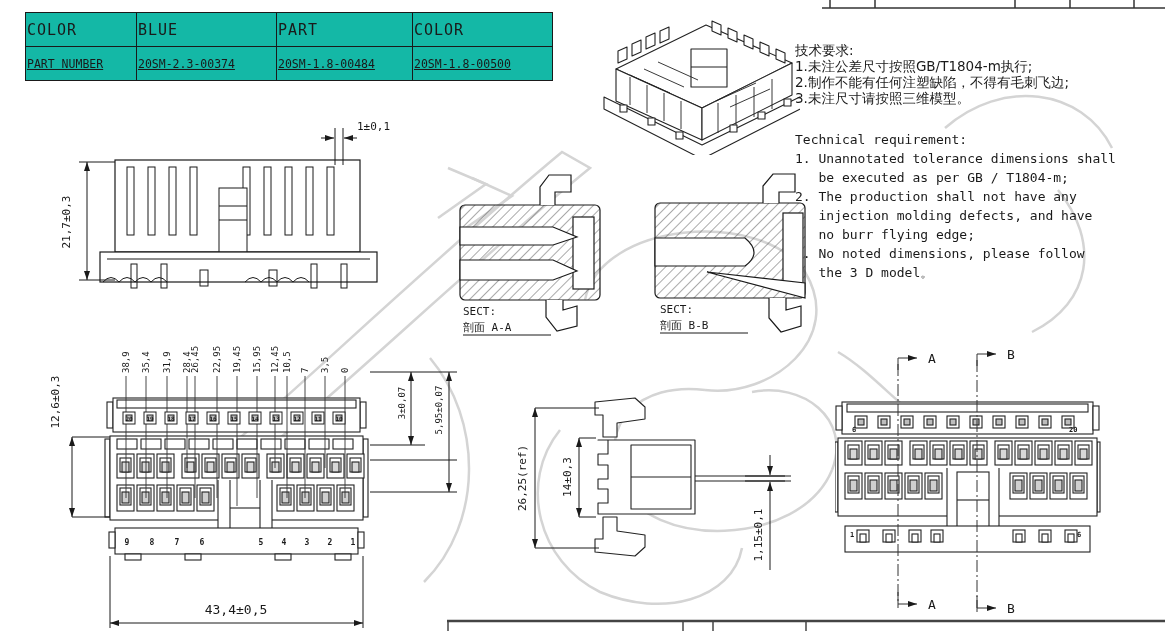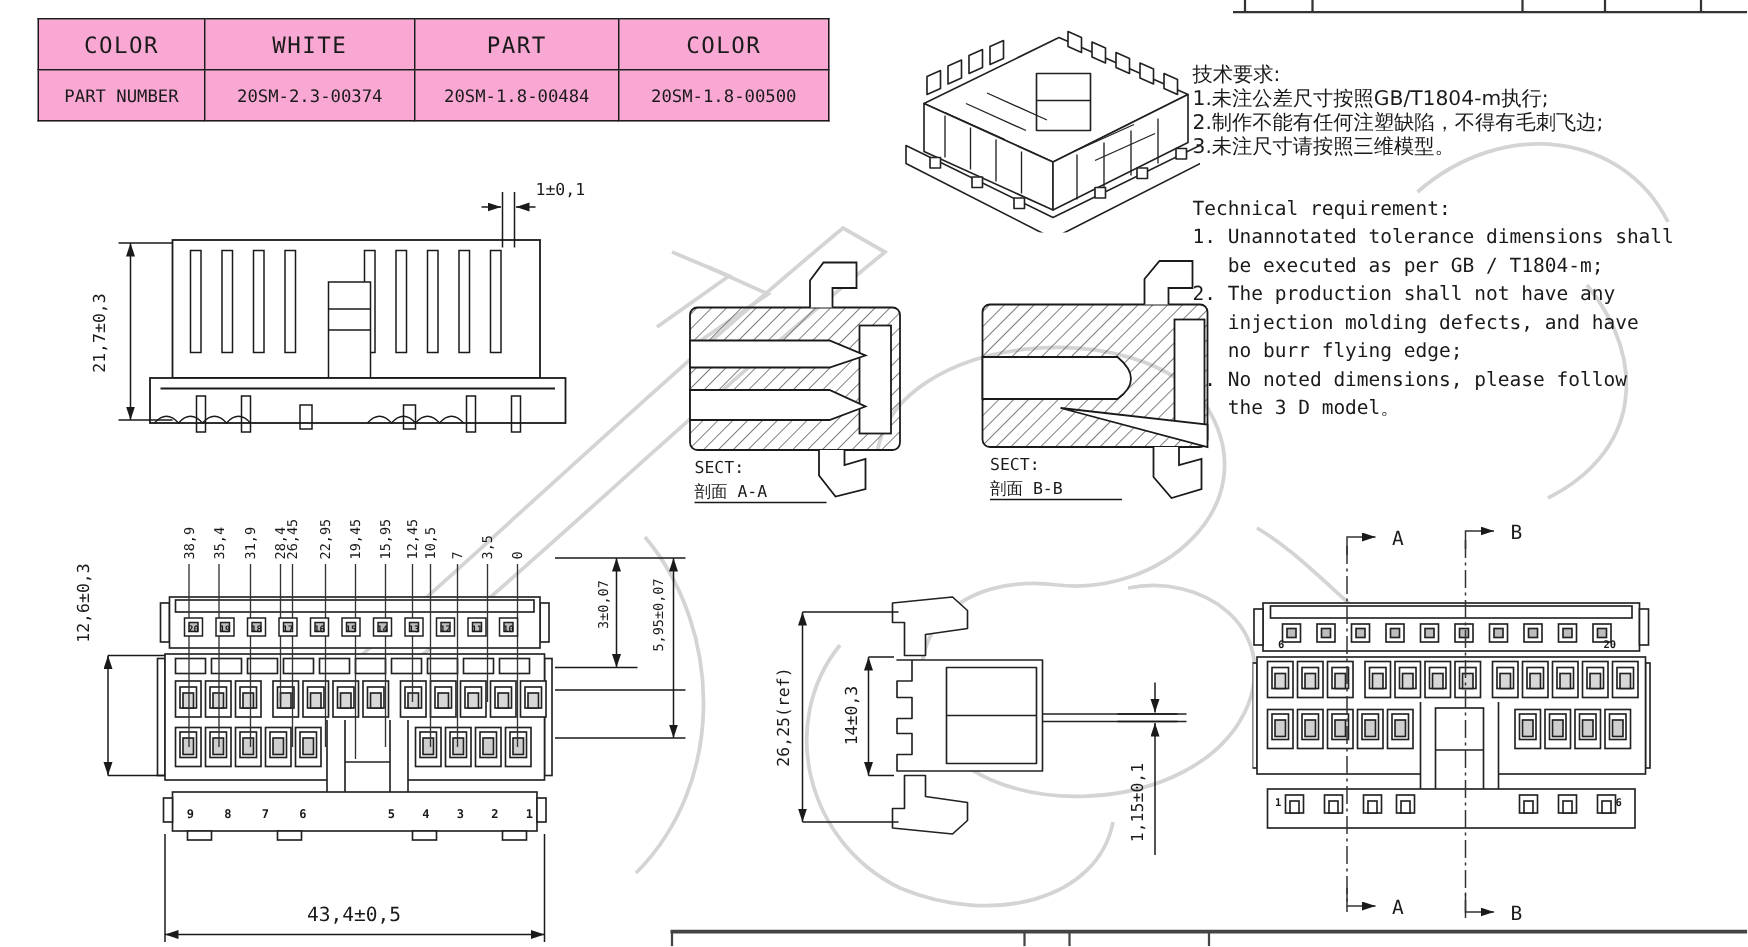--- a/index.html
+++ b/index.html
@@ -1,23 +1,23 @@
 <!DOCTYPE html>
 <html><head>
 <meta charset="utf-8">
 <style>
   html,body{margin:0;padding:0;background:#fff;}
   #canvas{position:relative;width:1165px;height:631px;background:#fff;overflow:hidden;
           font-family:"DejaVu Sans Mono","Liberation Mono",monospace;color:#1a1a1a;}
   .abs{position:absolute;}
   
   #parts-table{border-collapse:collapse;table-layout:fixed;}
-  #parts-table td{border:1.5px solid #1a1a1a;text-align:center;vertical-align:middle;background:#f9a8d4;}
+  #parts-table td{border:1.5px solid #1a1a1a;text-align:left;vertical-align:middle;background:#14b8a6;}
   #parts-table tr.hdr td{height:31px;font-size:15px;letter-spacing:1px;}
-  #parts-table tr.pn td{height:31px;font-size:11.5px;}
+  #parts-table tr.pn td{height:31px;font-size:11.5px;text-decoration:underline;}
   
   .cn{font-size:13.5px;line-height:16px;font-family:"DejaVu Sans","Liberation Sans",sans-serif;}
   .en{font-size:13px;line-height:19px;white-space:pre;}
   .note-line{white-space:pre;}
   svg text{font-family:"DejaVu Sans Mono","Liberation Mono",monospace;fill:#1a1a1a;}
   .dim{font-size:11px;}
   .dimsm{font-size:9px;}
   .sect-lbl{font-size:11px;}
 </style>
 </head>
@@ -67,21 +67,21 @@
       <path d="M945,128 C1002,78 1082,88 1112,148"></path>
       <path d="M1058,190 C1100,242 1092,302 1032,332"></path>
       <path d="M838,352 C872,372 900,408 935,430"></path>
     </g>
   </svg>
 
   <table id="parts-table" class="abs" style="left:25px;top:12px;width:515px">
     <tbody>
         <tr class="hdr">
       <td style="width:108px">COLOR</td>
-      <td style="width:137px">WHITE</td>
+      <td style="width:137px">BLUE</td>
       <td style="width:133px">PART</td>
       <td style="width:137px">COLOR</td>
     </tr>
     <tr class="pn">
       <td>PART NUMBER</td>
       <td>20SM-2.3-00374</td>
       <td>20SM-1.8-00484</td>
       <td>20SM-1.8-00500</td>
     </tr>
   </tbody>

